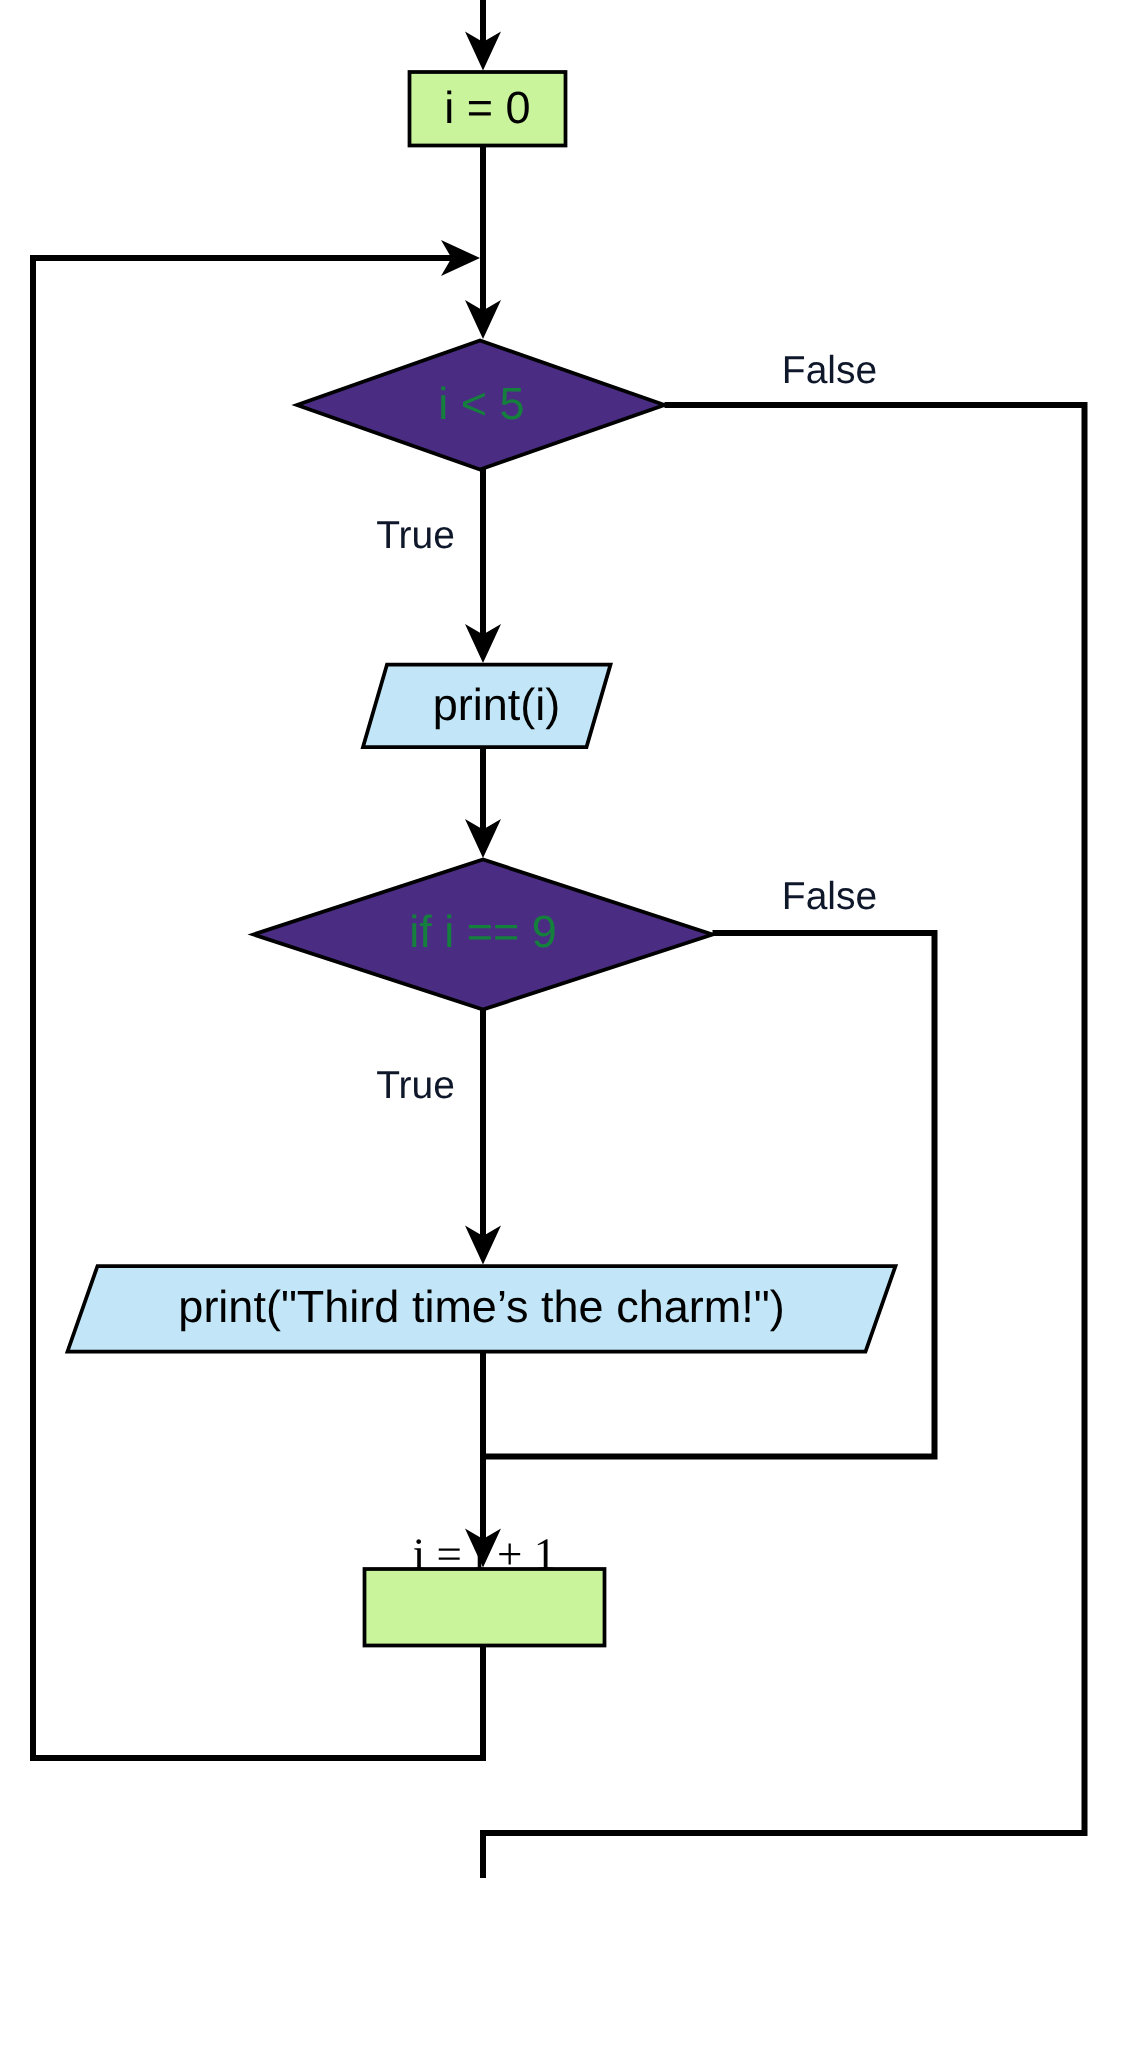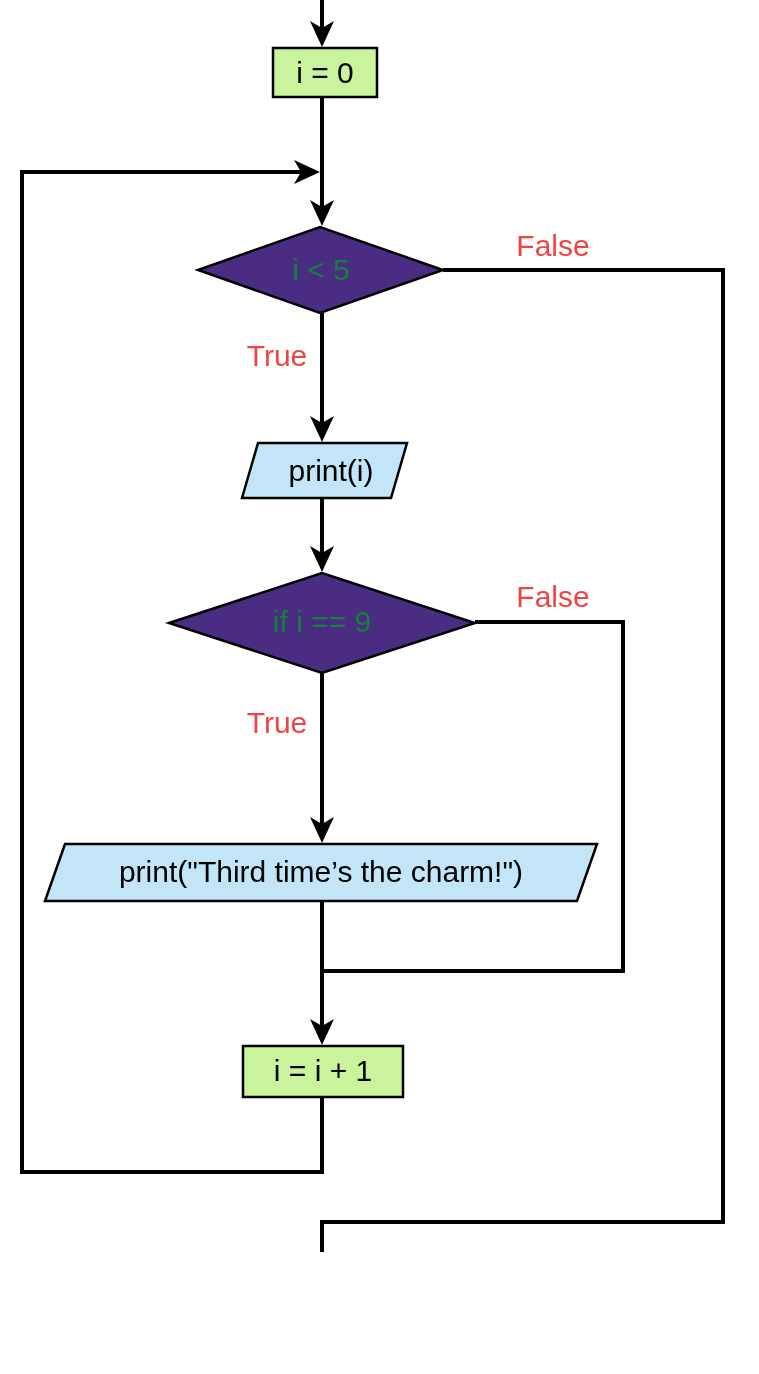--- a/index.html
+++ b/index.html
@@ -25,22 +25,22 @@
     transform: translate(-50%, -50%);
     white-space: nowrap;
     font-size: 30px;
     color: #000000;
     line-height: 1;
   }
   .on-dark {
     color: #15803d;
   }
   .edge-label {
-    font-size: 30px;
-    color: #ef4444;
+    font-size: 26px;
+    color: #0f172a;
   }
 </style>
 </head>
 <body>
 
 <div class="canvas">
 
   <svg width="759" height="1374" viewBox="0 0 759 1374">
 
     <path d="M322,0 L322,30" stroke="#000" stroke-width="4" fill="none"></path>
@@ -85,21 +85,21 @@
   <div class="label" style="left:325px; top:73px;">i = 0</div>
 
   <div class="label on-dark" style="left:321px; top:270px;">i &lt; 5</div>
 
   <div class="label" style="left:331px; top:471px;">print(i)</div>
 
   <div class="label on-dark" style="left:322px; top:622px;">if i == 9</div>
 
   <div class="label" style="left:321px; top:872px;">print("Third time’s the charm!")</div>
 
-  <div class="label" style="left:323px; top:1071px;">i = i + 1</div>
+  <div class="label" style="left:323px; top:1037px;font-family:Liberation Serif, serif;">i = i + 1</div>
 
   <div class="label edge-label" style="left:553px; top:246px;">False</div>
 
   <div class="label edge-label" style="left:277px; top:356px;">True</div>
 
   <div class="label edge-label" style="left:553px; top:597px;">False</div>
 
   <div class="label edge-label" style="left:277px; top:723px;">True</div>
 
 </div>

